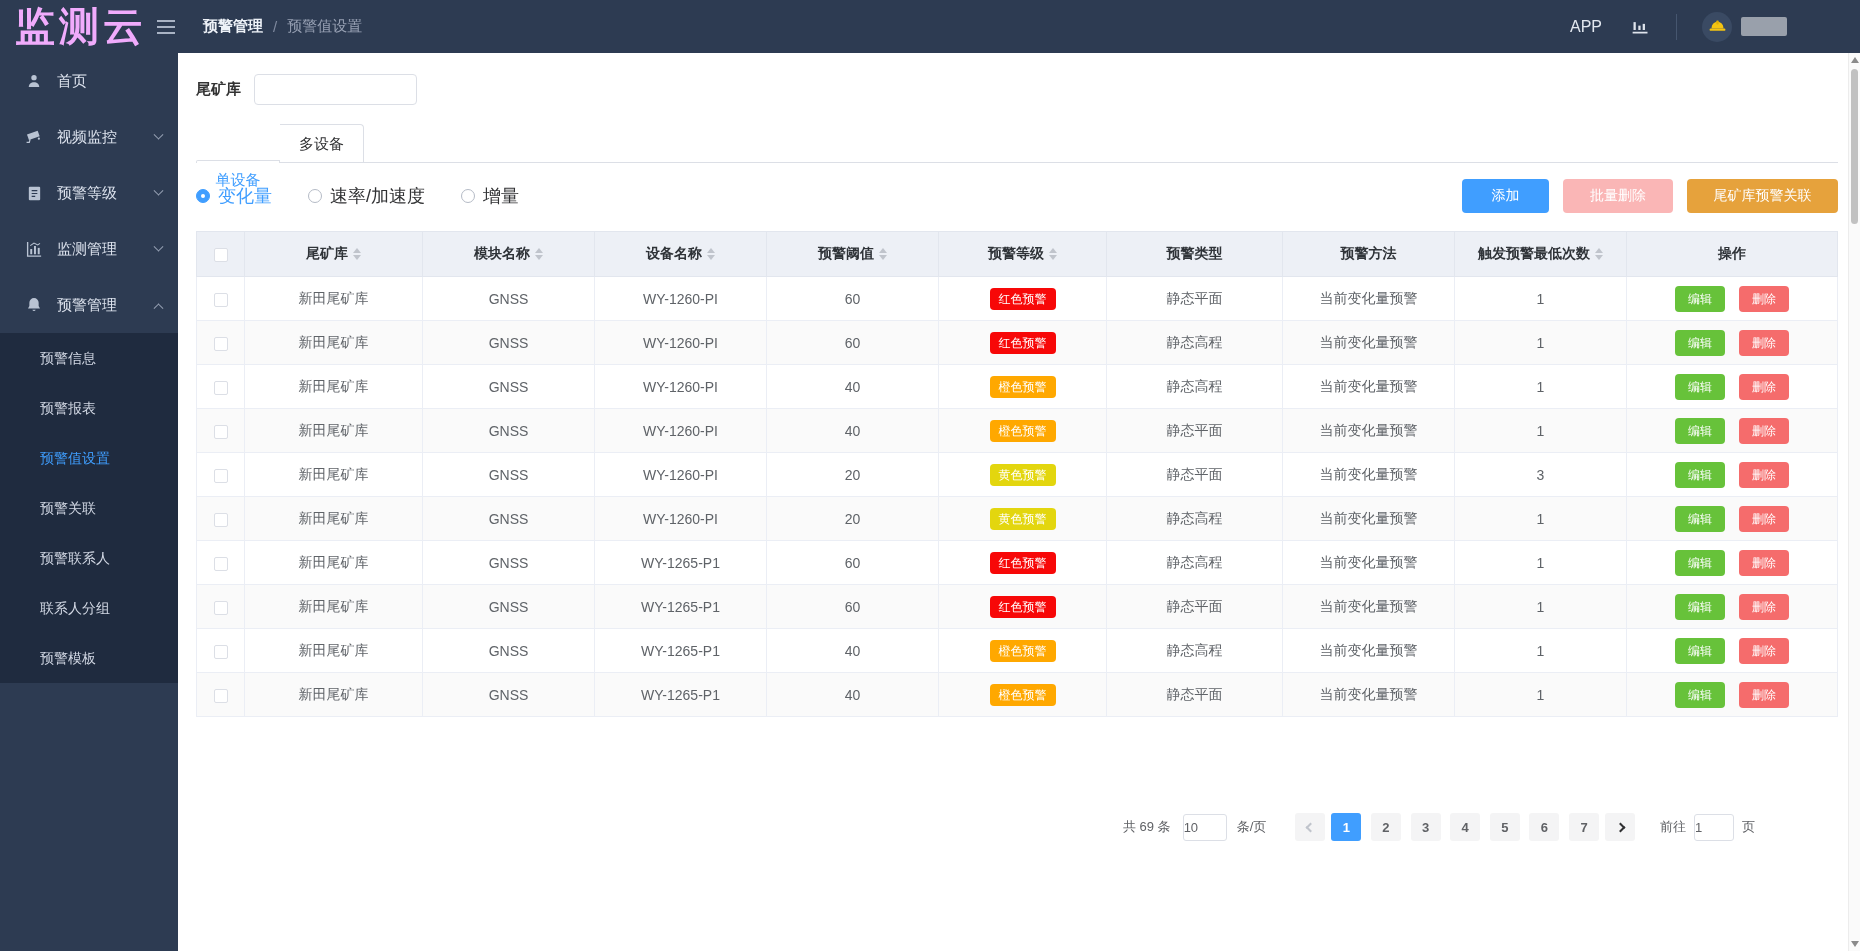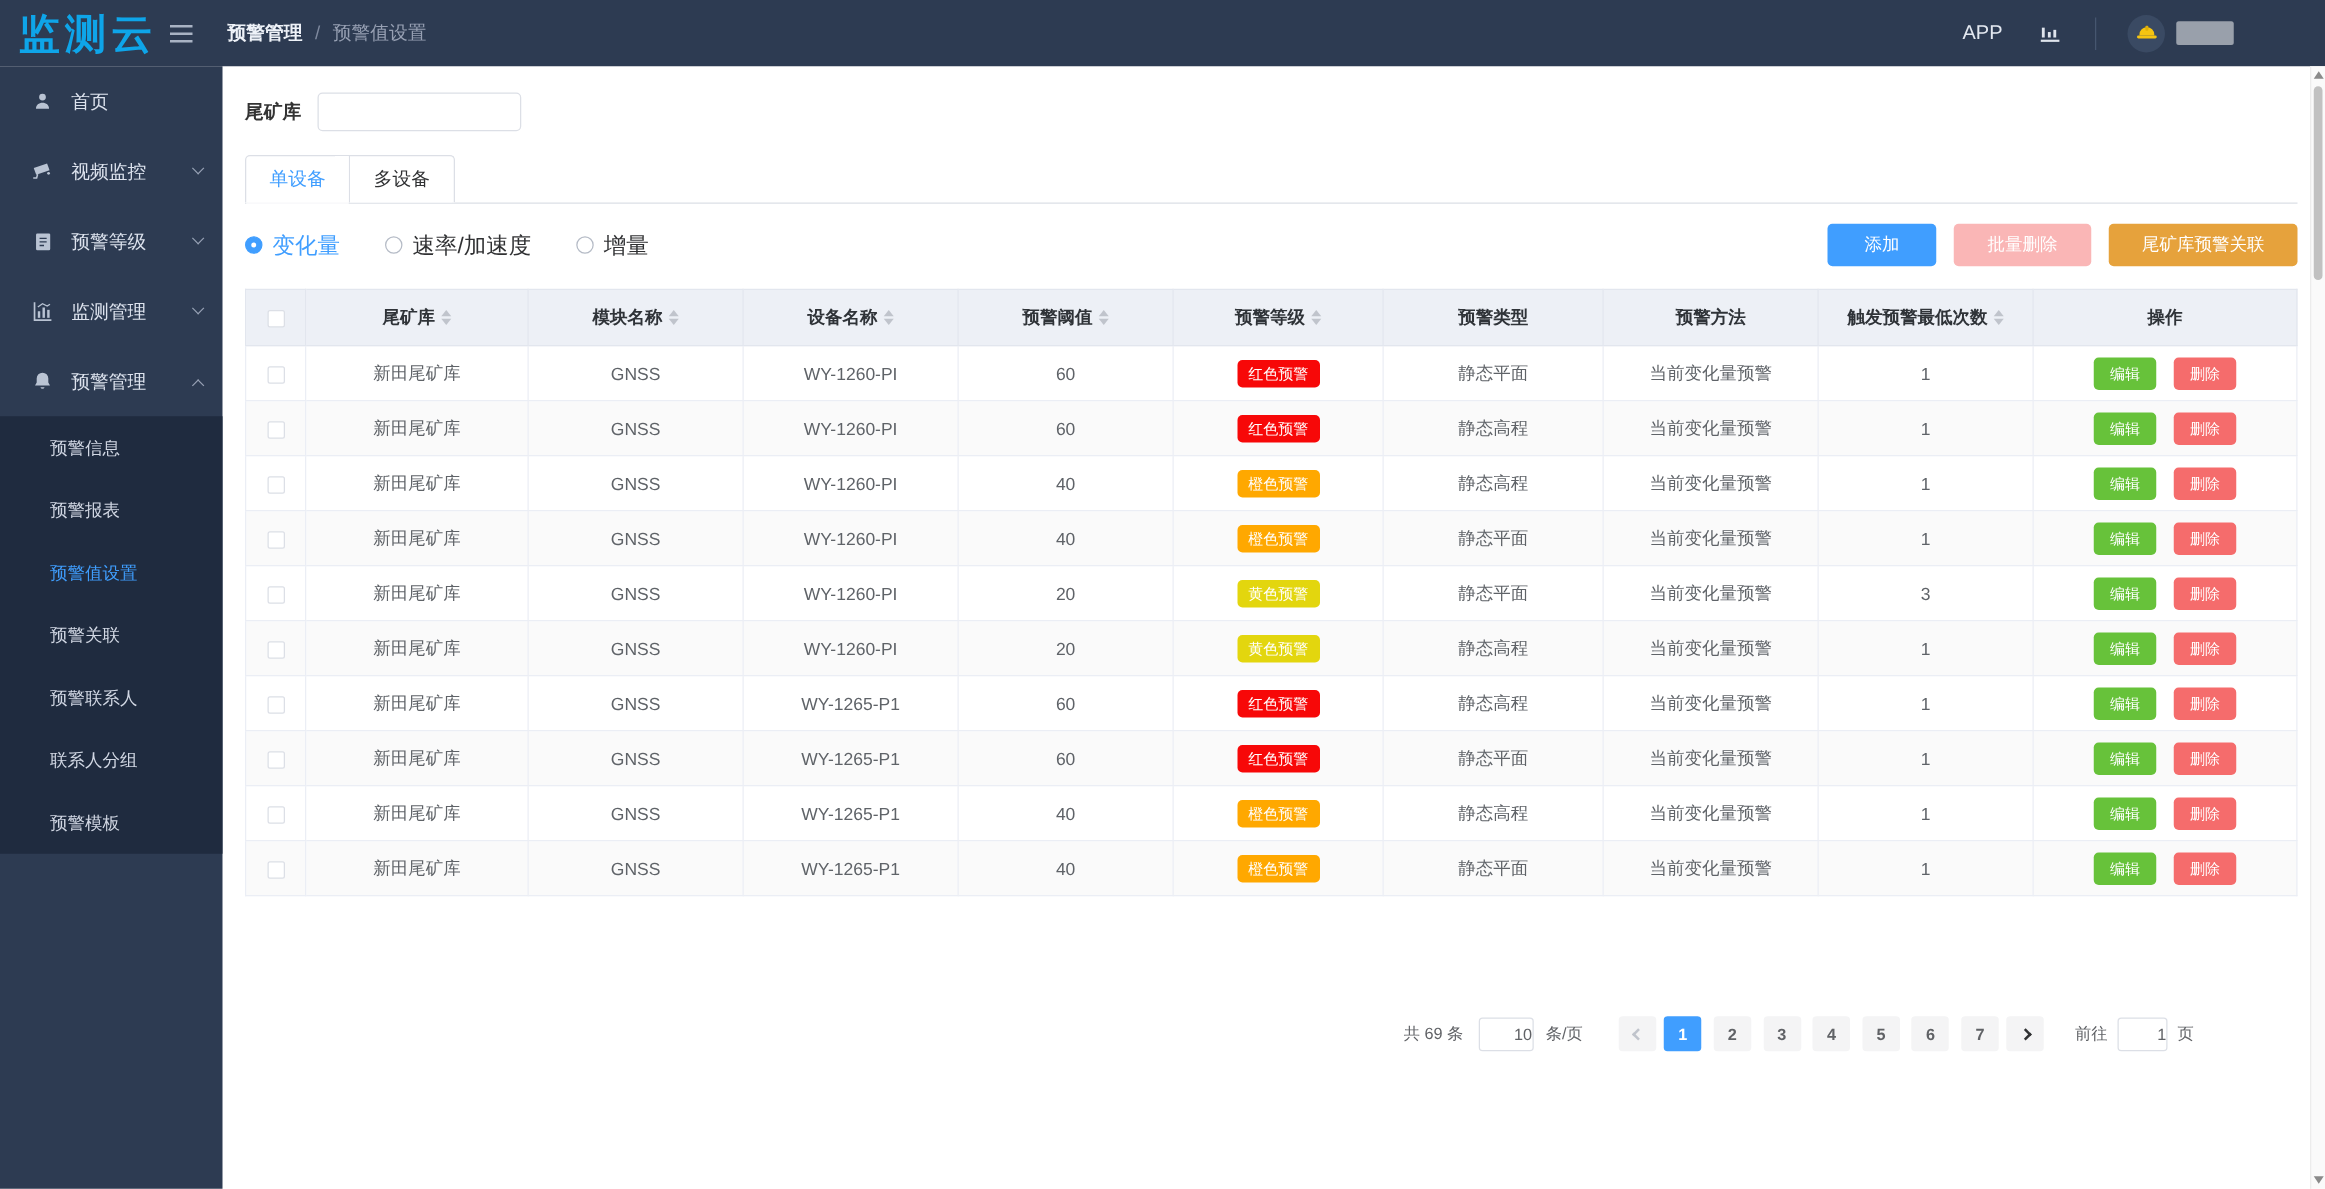--- a/index.html
+++ b/index.html
@@ -1,20 +1,20 @@
 <!DOCTYPE html>
 <html><head>
 <meta charset="utf-8">
 <style>
   * { margin:0; padding:0; box-sizing:border-box; }
   html,body { width:1860px; height:951px; overflow:hidden; font-family:"Liberation Sans","DejaVu Sans",sans-serif; background:#fff; }
 
   
   .header { position:absolute; top:0; left:0; width:1860px; height:53px; background:#2d3b52; display:flex; align-items:center; z-index:5; }
-  .logo { color:#0ea5e9; font-size:33px; font-weight:bold; letter-spacing:4px; margin-left:15px; line-height:53px; }
+  .logo { color:#f0abfc; font-size:40px; font-weight:bold; letter-spacing:4px; margin-left:15px; line-height:53px; }
   .hamburger { margin-left:10px; display:flex; flex-direction:column; gap:4px; cursor:pointer; }
   .hamburger i { display:block; width:18px; height:2px; background:#a9b3c4; }
   .breadcrumb { margin-left:28px; font-size:15px; display:flex; align-items:center; }
   .bc-section { color:#eef2f8; font-weight:700; cursor:pointer; }
   .bc-sep { color:#7f8a9f; margin:0 10px; }
   .bc-current { color:#97a0b3; }
   .header-right { margin-left:auto; display:flex; align-items:center; margin-right:73px; }
   .app-label { color:#e3e8f0; font-size:16px; cursor:pointer; }
   .hchart { margin-left:28px; cursor:pointer; display:flex; }
   .hdivider { width:1px; height:26px; background:#46566f; margin:0 25px; }
@@ -34,21 +34,21 @@
 
   
   .main { position:absolute; left:178px; top:53px; width:1682px; height:906px; background:#fff; padding:0 22px 0 18px; }
 
   .filter-row { margin-top:20px; height:32px; display:flex; align-items:center; }
   .filter-label { font-size:15px; font-weight:700; color:#333; margin-right:13px; }
   .filter-input { width:163px; height:31px; border:1px solid #dcdfe6; border-radius:4px; outline:none; padding:0 10px; font-size:14px; color:#606266; }
 
   .tabs { margin-top:19px; height:39px; display:flex; border-bottom:1px solid #dcdfe6; }
   .tab { width:84px; text-align:center; line-height:37px; font-size:15px; color:#303133; border:1px solid #dcdfe6; border-bottom:none; cursor:pointer; background:#fff; }
-  .tab:first-child { border-radius:4px 0 0 0; }
+  .tab:first-child { border-radius:4px 0 0 0;margin-top:36px; }
   .tab + .tab { border-left:none; border-radius:0 4px 0 0; }
   .tab.active { color:#409eff; position:relative; }
   .tab.active::after { content:""; position:absolute; left:0; right:0; bottom:-1px; height:1px; background:#fff; }
 
   .controls-row { margin-top:16px; height:34px; display:flex; align-items:center; }
   .radios { display:flex; align-items:center; }
   .radio { display:flex; align-items:center; margin-right:36px; cursor:pointer; }
   .radio-dot { width:14px; height:14px; border-radius:50%; border:1px solid #b5bbc6; background:#fff; position:relative; }
   .radio.checked .radio-dot { background:#409eff; border-color:#409eff; }
   .radio.checked .radio-dot::after { content:""; position:absolute; left:4px; top:4px; width:4px; height:4px; border-radius:50%; background:#fff; }
@@ -72,21 +72,21 @@
   .sort .up { border-bottom:5px solid #c0c4cc; border-top:none; margin-bottom:2px; }
   .sort .dn { border-top:5px solid #c0c4cc; border-bottom:none; }
   .badge { display:inline-block; padding:5px 9px; border-radius:4px; color:#fff; font-size:12px; line-height:1; }
   .btn-mini { border:none; border-radius:4px; color:#fff; font-size:12px; padding:7px 13px; cursor:pointer; line-height:1; }
   .btn-edit { background:#67c23a; margin-right:10px; }
   .btn-del { background:#f56c6c; }
 
   
   .pagination { margin-top:96px; display:flex; align-items:center; justify-content:flex-end; padding-right:83px; font-size:13px; color:#606266; }
   .pg-total { margin-right:12px; }
-  .pg-input { height:27px; border:1px solid #dcdfe6; border-radius:3px; text-align:right; font-size:13px; color:#606266; outline:none; }
+  .pg-input { height:27px; border:1px solid #dcdfe6; border-radius:3px; text-align:left; font-size:13px; color:#606266; outline:none; }
   .pg-size { width:44px; margin-right:10px; }
   .pg-per { margin-right:26px; }
   .pager-btn { min-width:30px; height:28px; background:#f4f4f5; color:#606266; border:none; border-radius:3px; margin:0 3px; font-weight:700; font-size:13px; display:inline-flex; align-items:center; justify-content:center; cursor:pointer; }
   .pager-btn.is-active { background:#409eff; color:#fff; }
   .arr { width:7px; height:7px; border-right:2px solid #303133; border-bottom:2px solid #303133; display:inline-block; }
   .arr.left { transform:rotate(135deg); border-color:#c0c4cc; }
   .arr.right { transform:rotate(-45deg); }
   .pg-goto { margin-left:22px; margin-right:8px; }
   .pg-goto-input { width:40px; margin-right:8px; }
 

